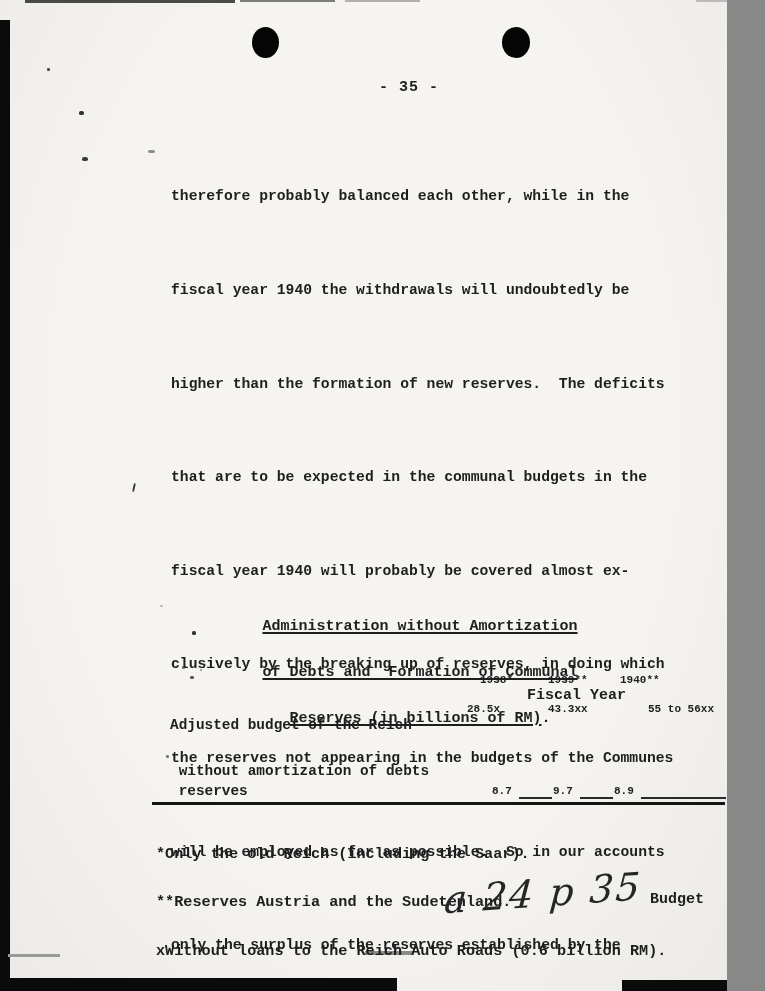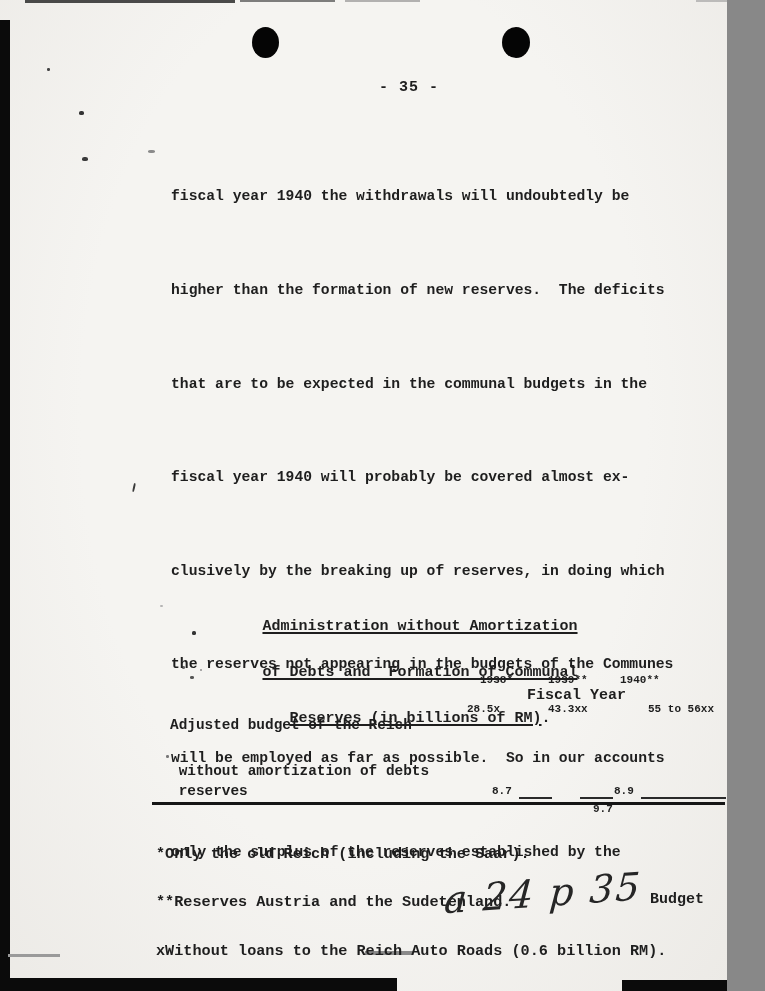--- a/index.html
+++ b/index.html
@@ -68,20 +68,21 @@
   <div class="speck" style="left:160px;top:605px;width:3px;height:2px;background:#b5b5b5;"></div>
   <div class="speck" style="left:192px;top:631px;width:4px;height:4px;background:#333;"></div>
   <div class="speck" style="left:182px;top:666px;width:3px;height:3px;background:#666;"></div>
   <div class="speck" style="left:190px;top:676px;width:4px;height:3px;background:#555;"></div>
   <div class="speck" style="left:200px;top:669px;width:2px;height:2px;background:#999;"></div>
   <div class="speck" style="left:166px;top:755px;width:3px;height:3px;background:#777;"></div>
 
   <div class="abs tw pagenum">- 35 -</div>
 
   <div class="abs tw bodytext">
+    <span class="blockline">therefore probably balanced each other, while in the</span>
     <span class="blockline">fiscal year 1940 the withdrawals will undoubtedly be</span>
     <span class="blockline">higher than the formation of new reserves.  The deficits</span>
     <span class="blockline">that are to be expected in the communal budgets in the</span>
     <span class="blockline">fiscal year 1940 will probably be covered almost ex-</span>
     <span class="blockline">clusively by the breaking up of reserves, in doing which</span>
     <span class="blockline">the reserves not appearing in the budgets of the Communes</span>
     <span class="blockline">will be employed as far as possible.  So in our accounts</span>
     <span class="blockline">only the surplus of the reserves established by the</span>
     
     
@@ -106,21 +107,21 @@
   <div class="abs tw tbl-label" style="left:170px;top:687px;">
     <span class="blockline">Adjusted budget of the Reich</span>
     <span class="blockline"> without amortization of debts</span>
   </div>
   <div class="abs tw tbl-cell" style="left:467px;top:703px;">28.5x</div>
   <div class="abs tw tbl-cell" style="left:548px;top:703px;">43.3xx</div>
   <div class="abs tw tbl-cell" style="left:616px;top:703px;margin-left:32px;">55 to 56xx</div>
 
   <div class="abs tw tbl-label" style="left:170px;top:784px;"> reserves</div>
   <div class="abs tw tbl-cell" style="left:492px;top:785px;">8.7</div>
-  <div class="abs tw tbl-cell" style="left:553px;top:803px;margin-left:40px;">9.7</div>
+  <div class="abs tw tbl-cell" style="left:553px;top:785px;">9.7</div>
   <div class="abs tw tbl-cell" style="left:614px;top:785px;">8.9</div>
 
   <div class="abs rule" style="left:519px;top:797px;width:33px;height:2px;background:#2a2a2a;"></div>
   <div class="abs rule" style="left:580px;top:797px;width:33px;height:2px;background:#2a2a2a;"></div>
   <div class="abs rule" style="left:641px;top:797px;width:85px;height:2px;background:#2a2a2a;"></div>
 
   <div class="abs rule" style="left:152px;top:802px;width:573px;height:3px;"></div>
 
   <div class="abs tw footnotes">
     <span class="blockline">*Only the old Reich (including the Saar).</span>

